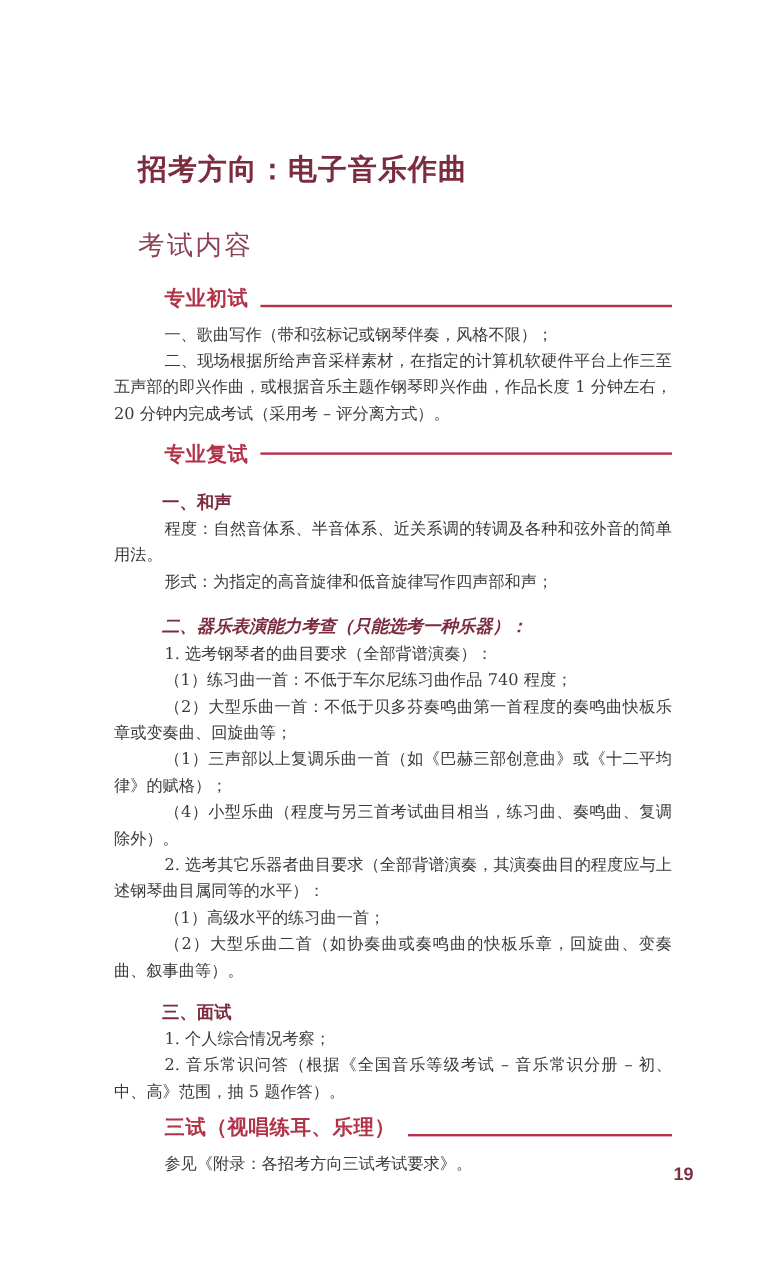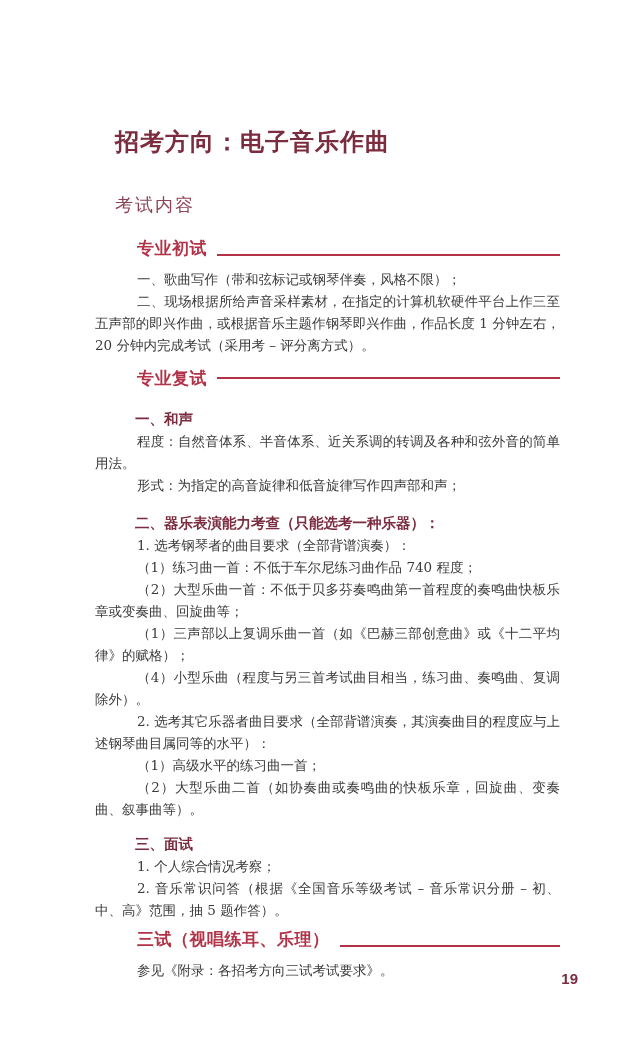--- a/index.html
+++ b/index.html
@@ -15,21 +15,21 @@
   }
   .doc-title {
     font-family:"Liberation Sans", sans-serif;
     font-weight:700; font-size:24px; line-height:28px;
     letter-spacing:1px;
     color:var(--accent-dark,#7b2c3e);
     margin-left:20px;
   }
   .doc-subtitle {
     font-family:Liberation Sans, sans-serif;
-    font-weight:400; font-size:18px; line-height:26px;
+    font-weight:400; font-size:22px; line-height:26px;
     letter-spacing:2px;
     color:var(--subtitle-color,#8d4355);
     margin:36px 0 0 20px;
   }
   .sec-heading { display:flex; align-items:flex-end; height:18px; margin-left:42px; }
   .sec-heading-text {
     font-family:"Liberation Sans", sans-serif;
     font-weight:700; font-size:17px; line-height:18px;
     letter-spacing:0.5px; white-space:nowrap;
     color:var(--accent-red,#b23348);
@@ -41,21 +41,21 @@
   }
   .subhead {
     font-family:"Liberation Sans", sans-serif;
     font-weight:700; font-size:14.5px; line-height:22px;
     color:var(--accent-dark,#7b2c3e);
     margin-left:40px;
   }
   .mt10 { margin-top:10px; }
   .mt13 { margin-top:13px; }
   .mt14 { margin-top:14px;align-items:center; }
-  .mt16 { margin-top:16px; }
+  .mt16 { margin-top:16px;font-style:italic; }
   .mt20 { margin-top:20px; }
   .mt22 { margin-top:22px; }
   .page-number {
     position:absolute; top:970px; right:64px;
     font-family:"Liberation Sans", sans-serif;
     font-weight:700; font-size:15px;
     color:var(--accent-dark,#7b2c3e);
   }
 </style>
 </head>

